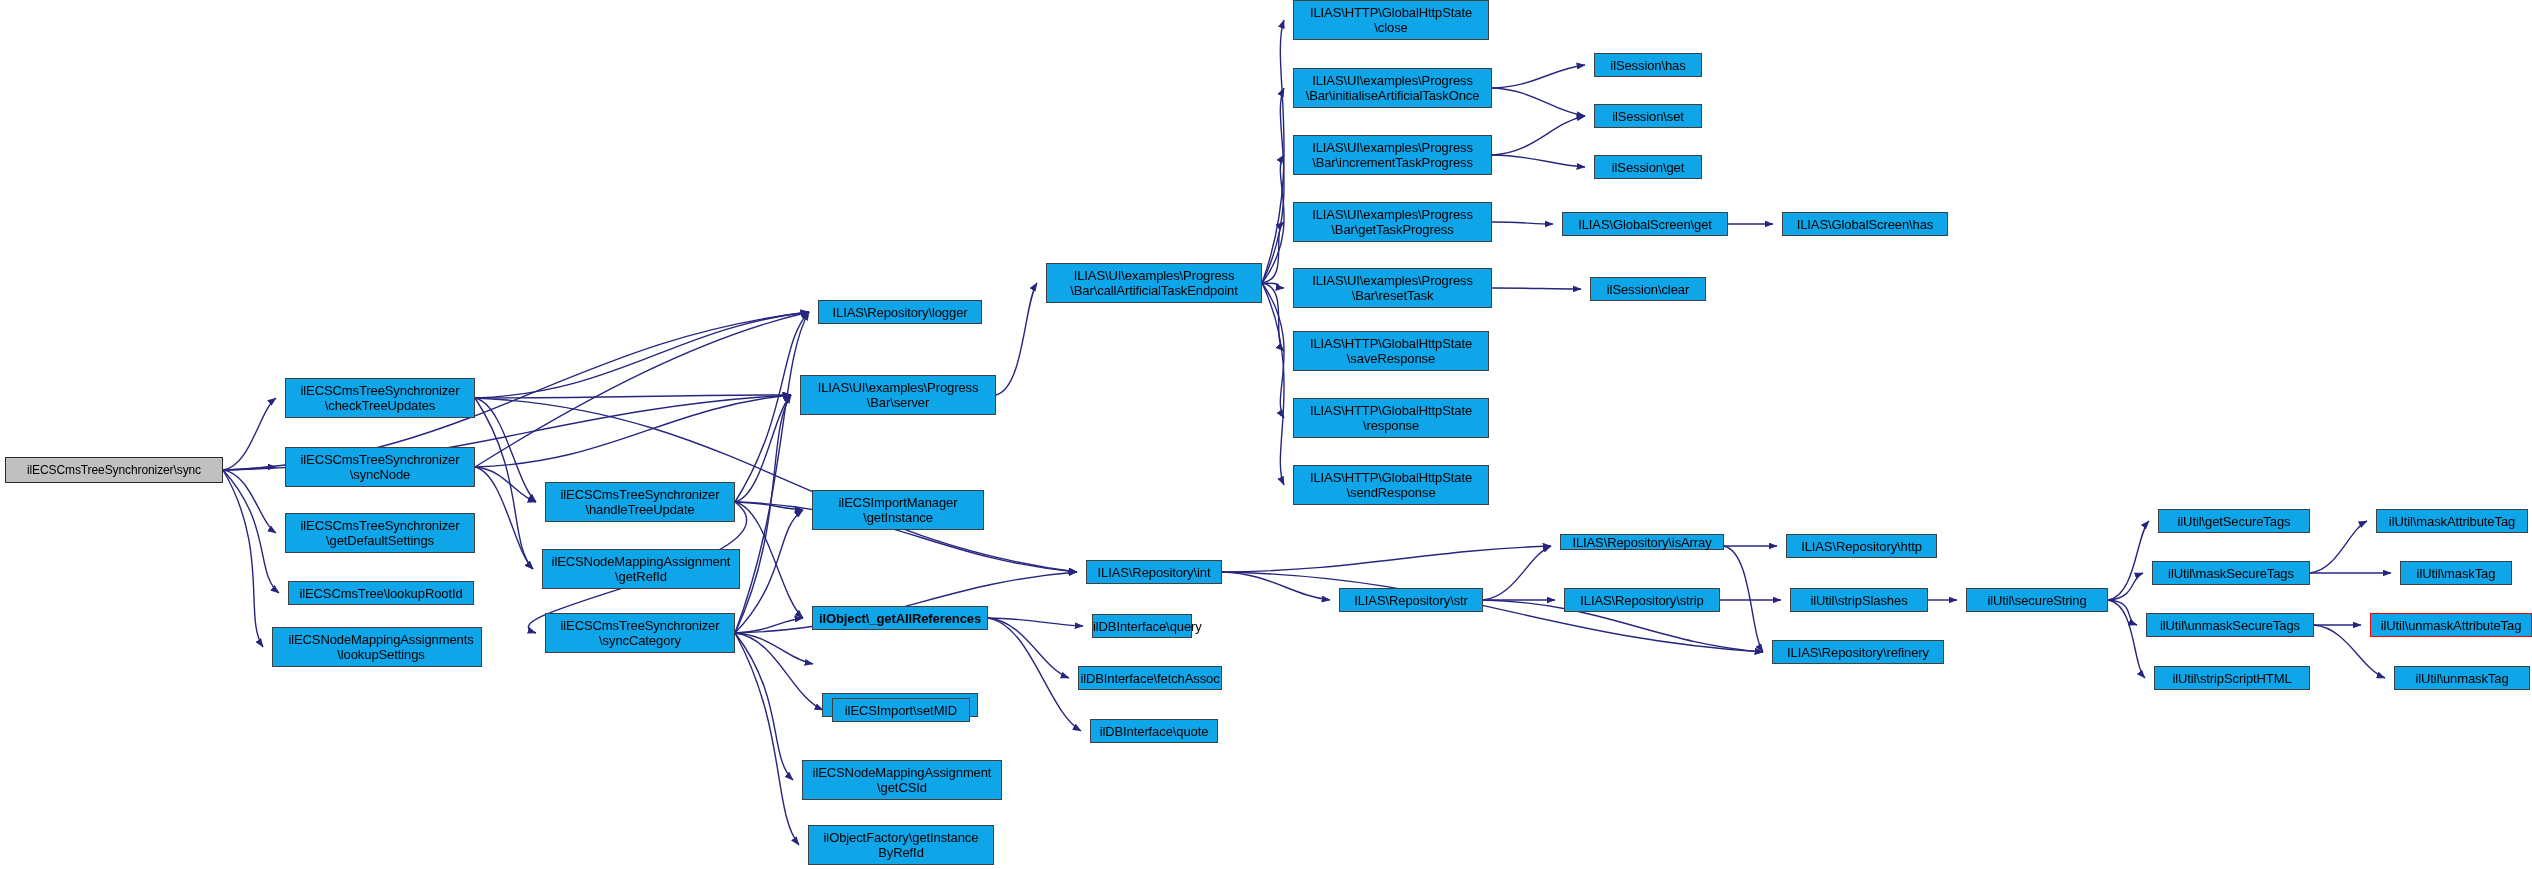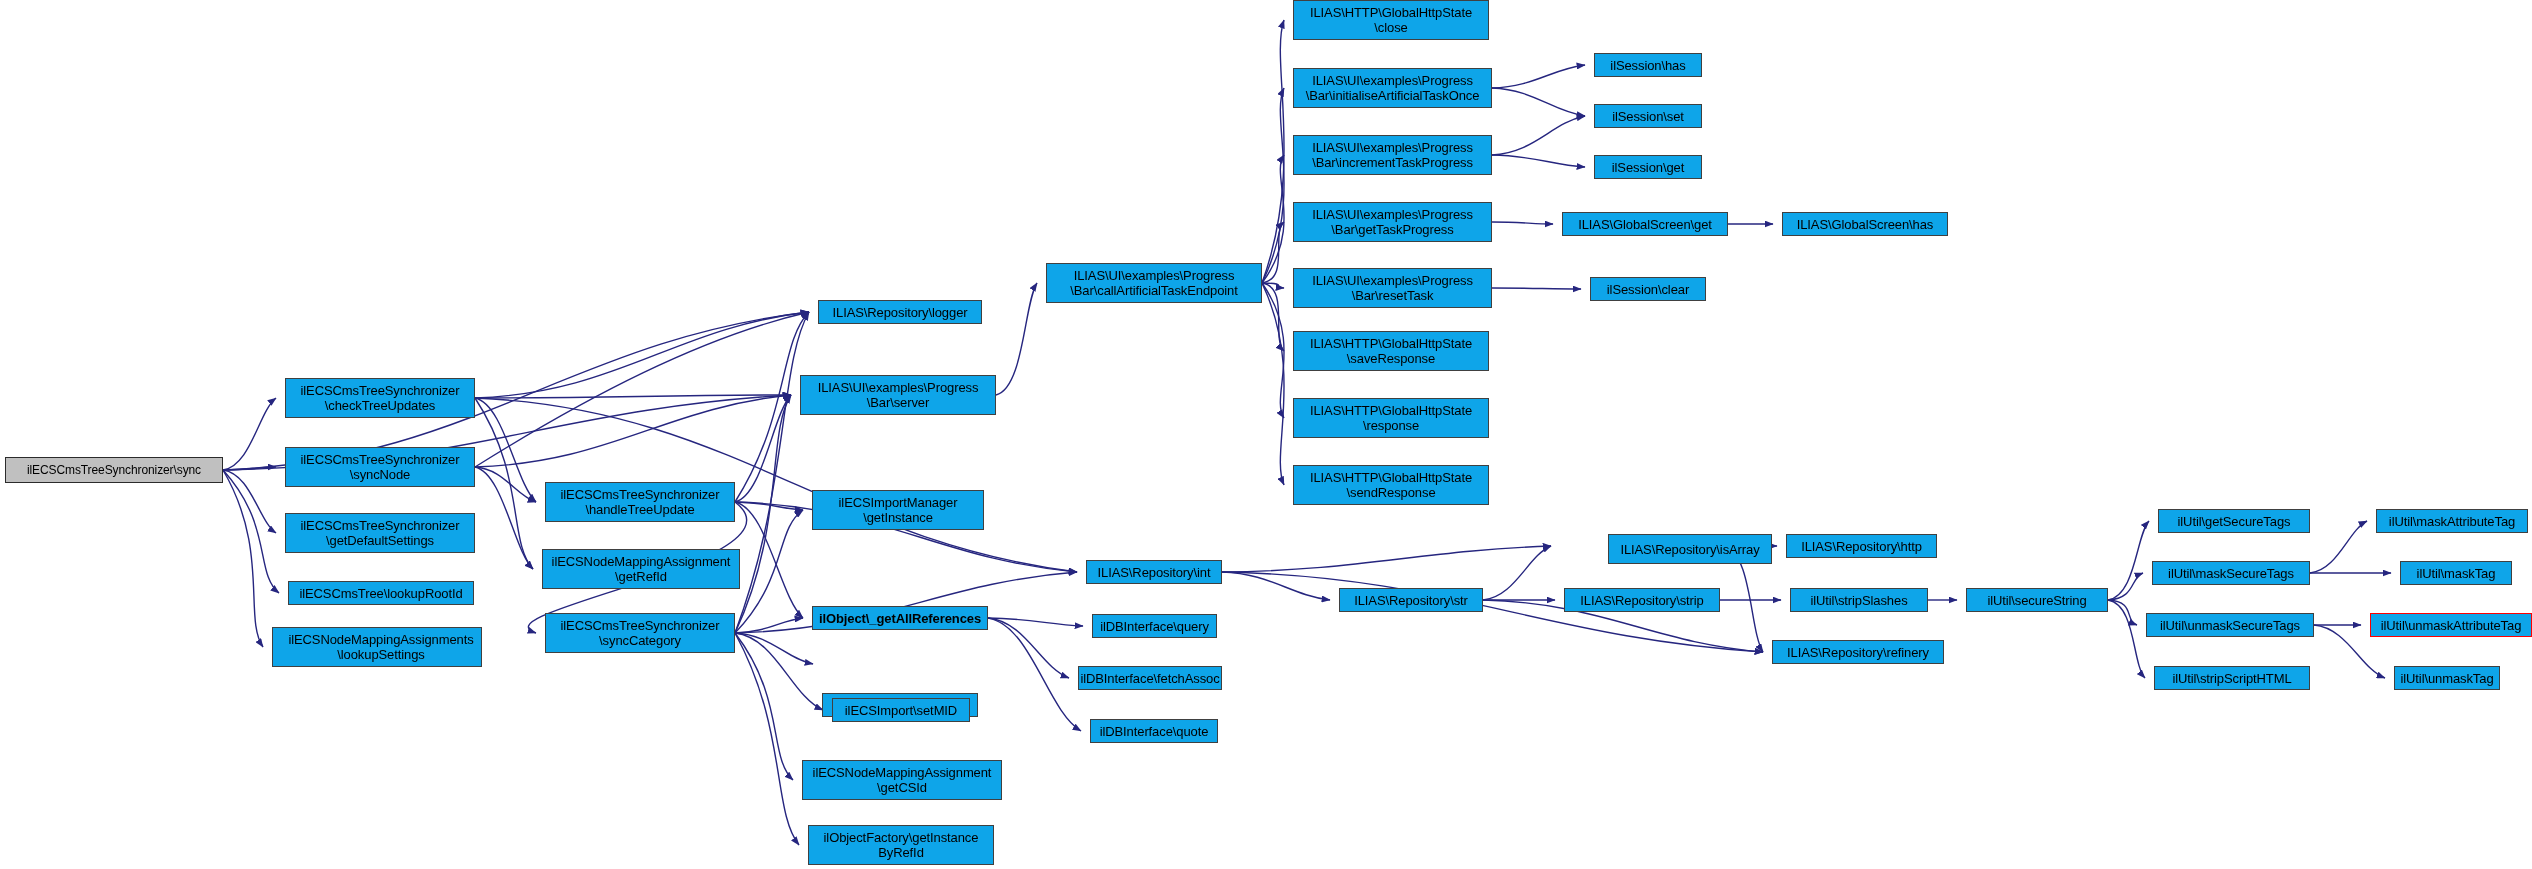--- a/index.html
+++ b/index.html
@@ -151,21 +151,21 @@
       <div class="node" style="left: 812px; top: 606px; width: 176px; height: 24px; font-weight: bold;"><span>ilObject\_getAllReferences</span></div>
       <div class="node" style="left: 822px; top: 652px; width: 156px; height: 24px; margin-top: 41px;"><span>ILIAS\Repository\lng</span></div>
       <div class="node" style="left: 832px; top: 698px; width: 138px; height: 24px;"><span>ilECSImport\setMID</span></div>
       <div class="node" style="left: 802px; top: 760px; width: 200px; height: 40px;"><span>ilECSNodeMappingAssignment
 \getCSId</span></div>
       <div class="node" style="left: 808px; top: 825px; width: 186px; height: 40px;"><span>ilObjectFactory\getInstance
 ByRefId</span></div>
       <div class="node" style="left: 1046px; top: 263px; width: 216px; height: 40px;"><span>ILIAS\UI\examples\Progress
 \Bar\callArtificialTaskEndpoint</span></div>
       <div class="node" style="left: 1086px; top: 560px; width: 136px; height: 24px;"><span>ILIAS\Repository\int</span></div>
-      <div class="node" style="left: 1092px; top: 614px; width: 125px; height: 24px;"><span>ilDBInterface\query</span></div>
+      <div class="node" style="left: 1092px; top: 614px; width: 100px; height: 24px;"><span>ilDBInterface\query</span></div>
       <div class="node" style="left: 1078px; top: 666px; width: 144px; height: 24px;"><span>ilDBInterface\fetchAssoc</span></div>
       <div class="node" style="left: 1090px; top: 719px; width: 128px; height: 24px;"><span>ilDBInterface\quote</span></div>
       <div class="node" style="left: 1293px; top: 0px; width: 196px; height: 40px;"><span>ILIAS\HTTP\GlobalHttpState
 \close</span></div>
       <div class="node" style="left: 1293px; top: 68px; width: 199px; height: 40px;"><span>ILIAS\UI\examples\Progress
 \Bar\initialiseArtificialTaskOnce</span></div>
       <div class="node" style="left: 1293px; top: 135px; width: 199px; height: 40px;"><span>ILIAS\UI\examples\Progress
 \Bar\incrementTaskProgress</span></div>
       <div class="node" style="left: 1293px; top: 202px; width: 199px; height: 40px;"><span>ILIAS\UI\examples\Progress
 \Bar\getTaskProgress</span></div>
@@ -176,29 +176,29 @@
       <div class="node" style="left: 1293px; top: 398px; width: 196px; height: 40px;"><span>ILIAS\HTTP\GlobalHttpState
 \response</span></div>
       <div class="node" style="left: 1293px; top: 465px; width: 196px; height: 40px;"><span>ILIAS\HTTP\GlobalHttpState
 \sendResponse</span></div>
       <div class="node" style="left: 1339px; top: 588px; width: 144px; height: 24px;"><span>ILIAS\Repository\str</span></div>
       <div class="node" style="left: 1594px; top: 53px; width: 108px; height: 24px;"><span>ilSession\has</span></div>
       <div class="node" style="left: 1594px; top: 104px; width: 108px; height: 24px;"><span>ilSession\set</span></div>
       <div class="node" style="left: 1594px; top: 155px; width: 108px; height: 24px;"><span>ilSession\get</span></div>
       <div class="node" style="left: 1562px; top: 212px; width: 166px; height: 24px;"><span>ILIAS\GlobalScreen\get</span></div>
       <div class="node" style="left: 1590px; top: 277px; width: 116px; height: 24px;"><span>ilSession\clear</span></div>
-      <div class="node" style="left: 1560px; top: 534px; width: 164px; height: 30px; margin-left: 48px;"><span>ILIAS\Repository\isArray</span></div>
+      <div class="node" style="left: 1560px; top: 534px; width: 164px; height: 16px;"><span>ILIAS\Repository\isArray</span></div>
       <div class="node" style="left: 1564px; top: 588px; width: 156px; height: 24px;"><span>ILIAS\Repository\strip</span></div>
       <div class="node" style="left: 1782px; top: 212px; width: 166px; height: 24px;"><span>ILIAS\GlobalScreen\has</span></div>
       <div class="node" style="left: 1786px; top: 534px; width: 151px; height: 24px; justify-content: center;"><span>ILIAS\Repository\http</span></div>
       <div class="node" style="left: 1790px; top: 588px; width: 138px; height: 24px;"><span>ilUtil\stripSlashes</span></div>
       <div class="node" style="left: 1772px; top: 640px; width: 172px; height: 24px;"><span>ILIAS\Repository\refinery</span></div>
       <div class="node" style="left: 1966px; top: 588px; width: 142px; height: 24px;"><span>ilUtil\secureString</span></div>
       <div class="node" style="left: 2158px; top: 509px; width: 152px; height: 24px;"><span>ilUtil\getSecureTags</span></div>
       <div class="node" style="left: 2152px; top: 561px; width: 158px; height: 24px;"><span>ilUtil\maskSecureTags</span></div>
       <div class="node" style="left: 2146px; top: 613px; width: 168px; height: 24px;"><span>ilUtil\unmaskSecureTags</span></div>
       <div class="node" style="left: 2154px; top: 666px; width: 156px; height: 24px;"><span>ilUtil\stripScriptHTML</span></div>
       <div class="node" style="left: 2376px; top: 509px; width: 152px; height: 24px;"><span>ilUtil\maskAttributeTag</span></div>
       <div class="node" style="left: 2400px; top: 561px; width: 112px; height: 24px;"><span>ilUtil\maskTag</span></div>
       <div class="node highlight" style="left: 2370px; top: 613px; width: 162px; height: 24px;"><span>ilUtil\unmaskAttributeTag</span></div>
-      <div class="node" style="left: 2394px; top: 666px; width: 106px; height: 24px;"><span>ilUtil\unmaskTag</span></div>
+      <div class="node" style="left: 2394px; top: 666px; width: 136px; height: 24px;"><span>ilUtil\unmaskTag</span></div>
     </div>
 </div>
 
 </body></html>

